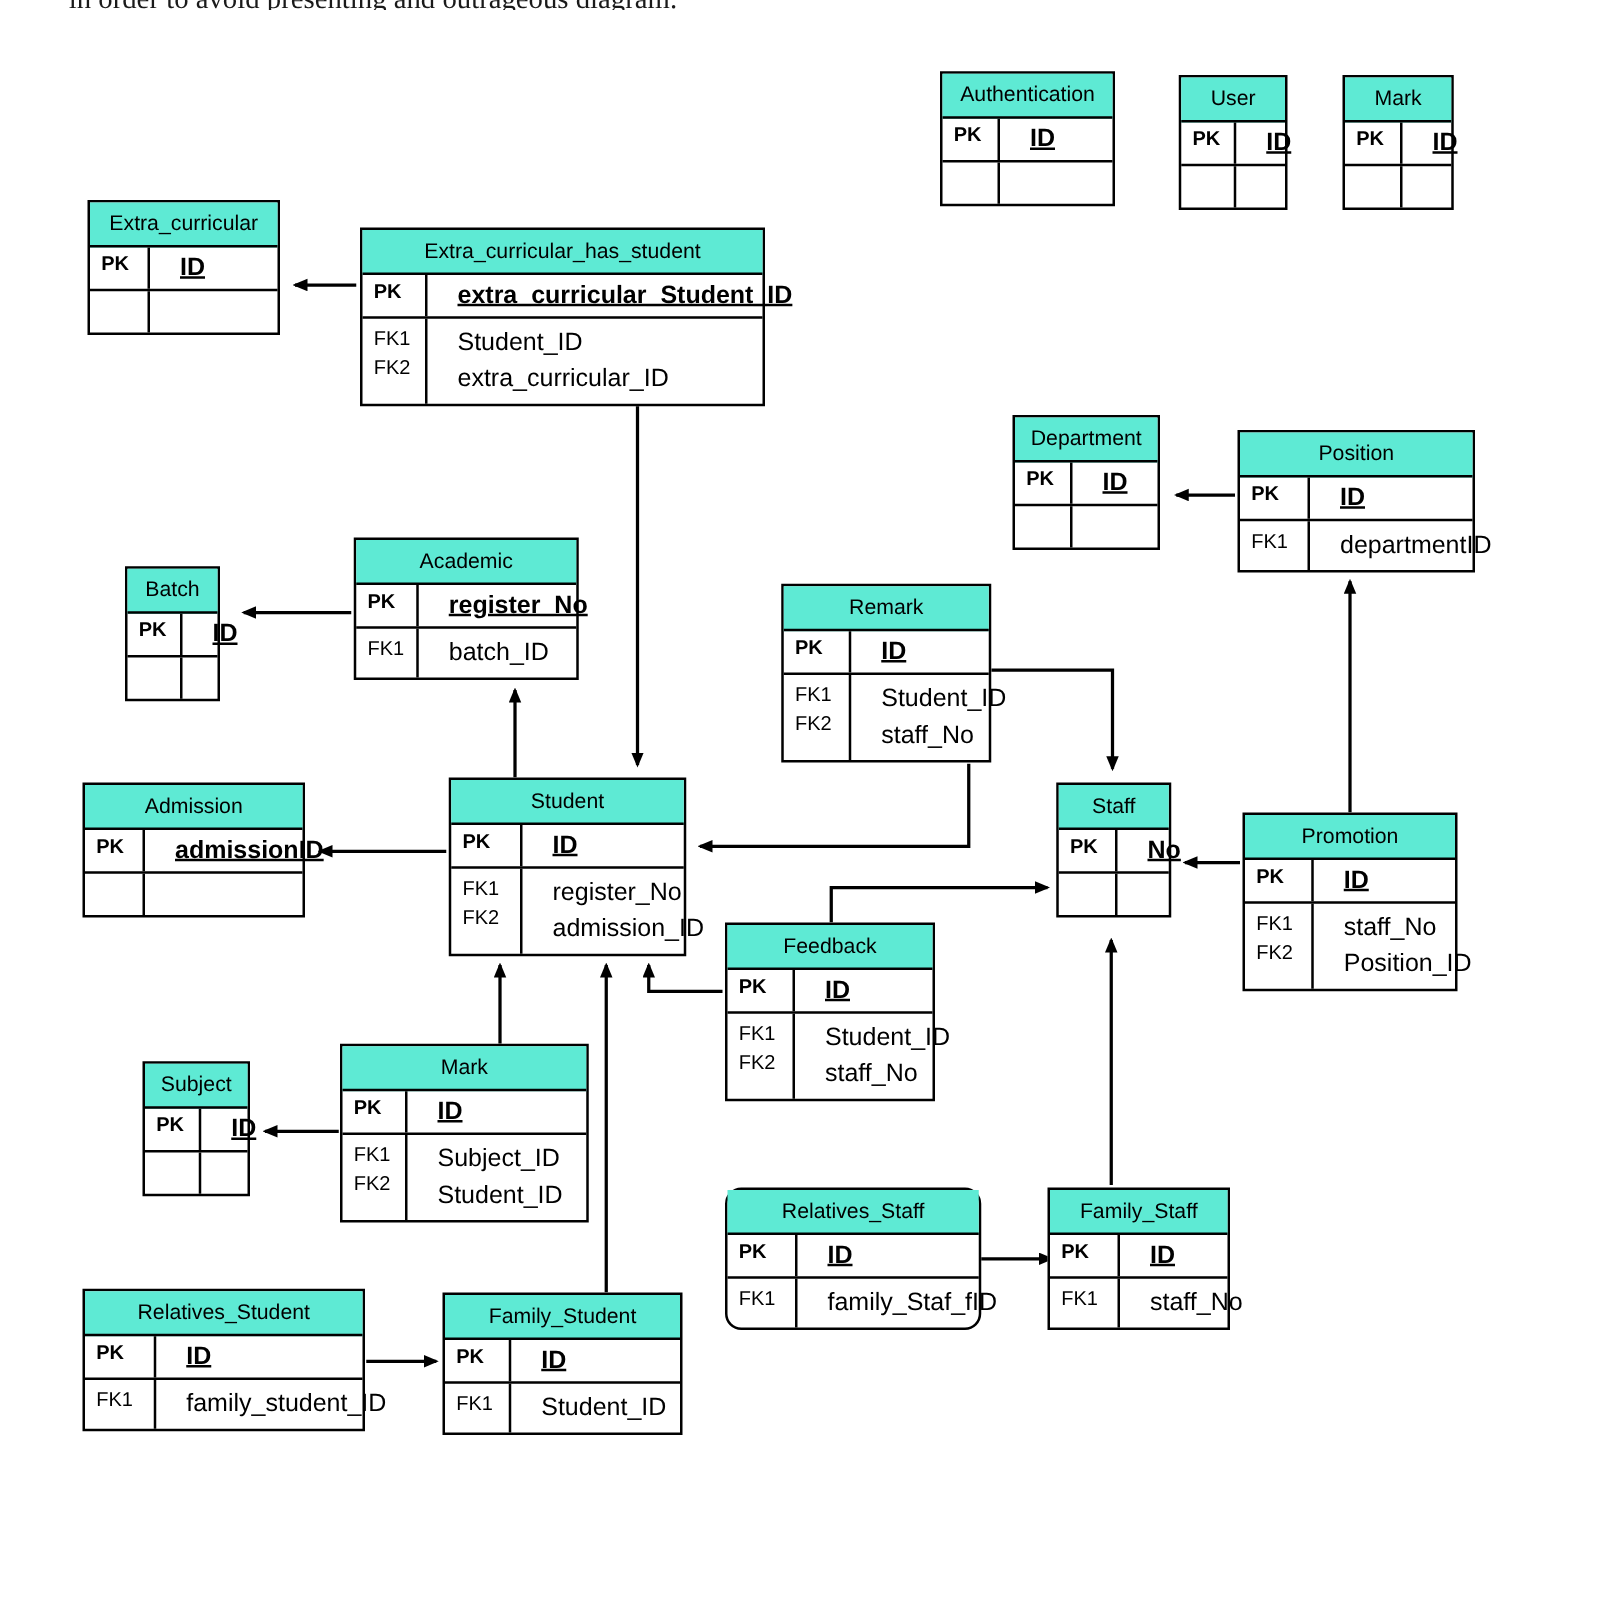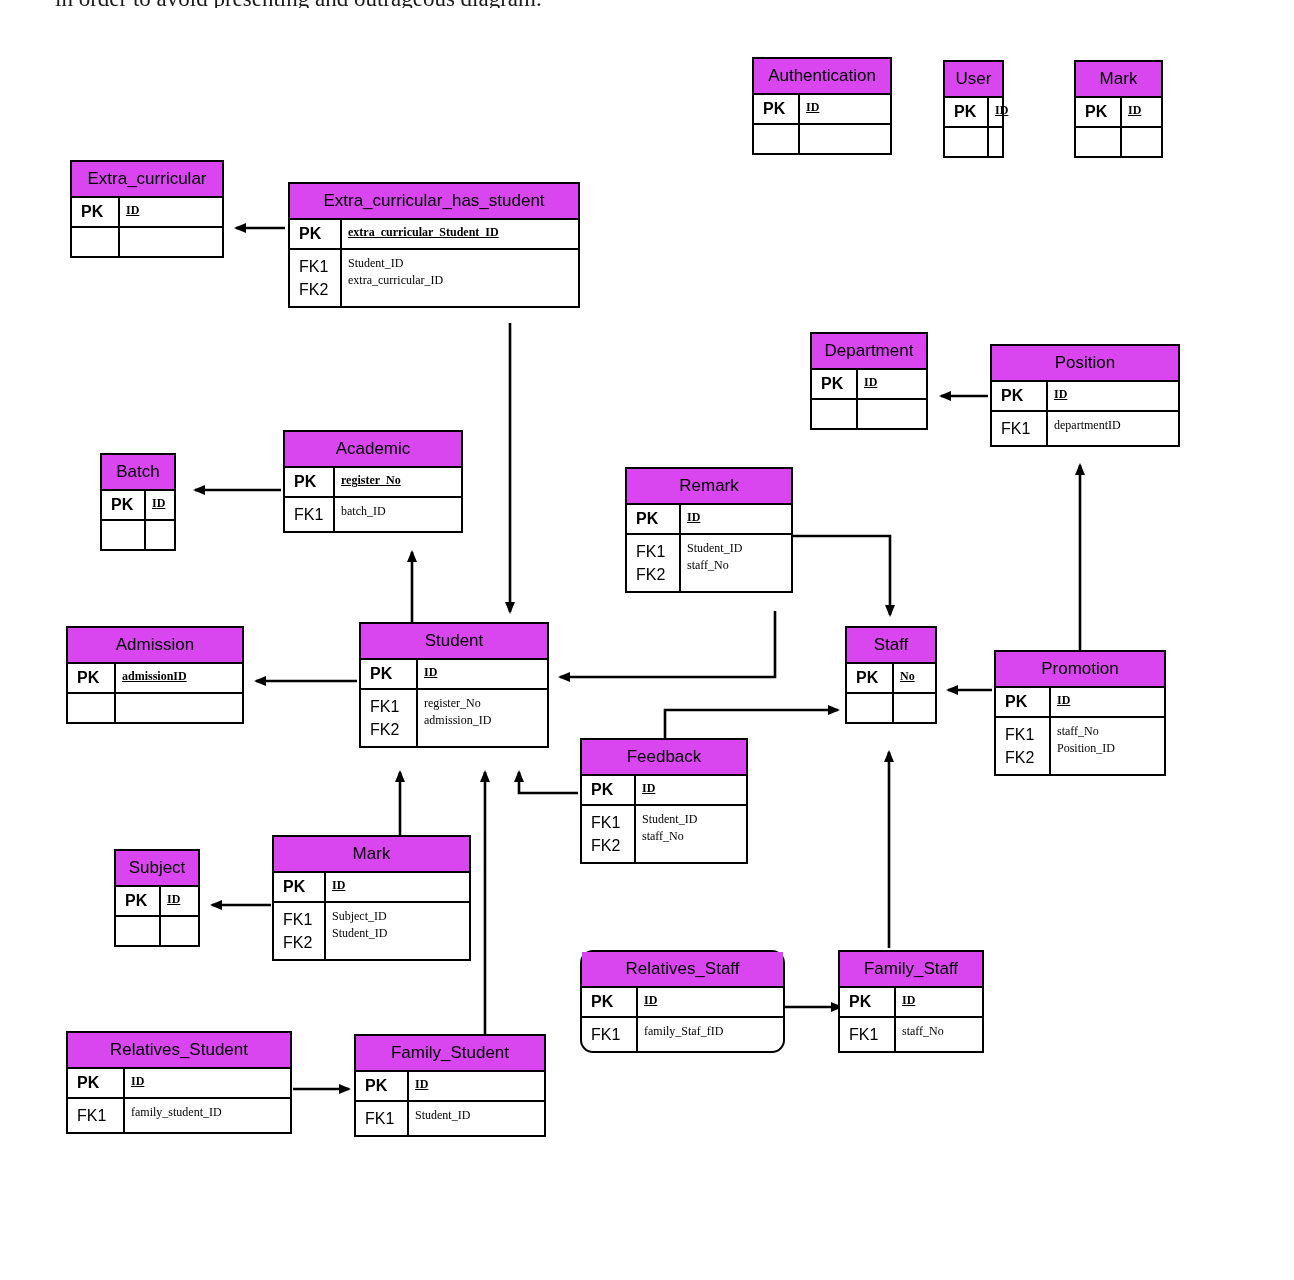--- a/index.html
+++ b/index.html
@@ -39,21 +39,21 @@
     overflow: hidden;
     height: 22px;
   }
   .entity {
     position: absolute;
     border: 2px solid #000000;
     background: #ffffff;
     box-sizing: border-box;
   }
   .ent-title {
-    background: #d946ef;
+    background: #5eead4;
     border-bottom: 2px solid #000000;
     text-align: center;
     font-size: 17px;
     line-height: 1;
     padding: 8px 4px 9px 4px;
     box-sizing: border-box;
     white-space: nowrap;
   }
   .ent-section {
     display: table;
@@ -71,26 +71,25 @@
     display: table-cell;
     border-right: 2px solid #000000;
     font-size: 16px;
     padding: 5px 8px 5px 9px;
     vertical-align: top;
     white-space: nowrap;
     box-sizing: border-box;
   }
   .cell-val {
     display: table-cell;
-    font-size: 12px;
-    padding: 5px 8px 5px 6px;
+    font-size: 20px;
+    padding: 5px 8px 5px 24px;
     vertical-align: top;
     white-space: nowrap;
     box-sizing: border-box;
-    font-family: Liberation Serif, serif;
   }
   .pk .cell-key { font-weight: bold; }
   .pk .cell-val { font-weight: bold; text-decoration: underline; }
   .empty .cell-key, .empty .cell-val { height: 24px; }
   .fk-block .cell-key, .fk-block .cell-val { line-height: 1.45; }
 </style>
 </head>
 <body>
 
 <div id="canvas">
@@ -152,21 +151,21 @@
       </div>
     </div>
     <div class="ent-section">
       <div class="ent-row empty">
         <div class="cell-key" style="width:46px">&nbsp;</div>
         <div class="cell-val">&nbsp;</div>
       </div>
     </div>
   </div>
 
-  <div class="entity" style="left:943px; top:60px; width:61px;">
+  <div class="entity" style="left:943px; top:60px; width:87px;">
     <div class="ent-title">User</div>
     <div class="ent-section">
       <div class="ent-row pk">
         <div class="cell-key" style="width:44px">PK</div>
         <div class="cell-val">ID</div>
       </div>
     </div>
     <div class="ent-section">
       <div class="ent-row empty">
         <div class="cell-key" style="width:44px">&nbsp;</div>
@@ -200,21 +199,21 @@
       </div>
     </div>
     <div class="ent-section">
       <div class="ent-row empty">
         <div class="cell-key" style="width:48px">&nbsp;</div>
         <div class="cell-val">&nbsp;</div>
       </div>
     </div>
   </div>
 
-  <div class="entity" style="left:288px; top:182px; width:292px;">
+  <div class="entity" style="left:288px; top:182px; width:324px;">
     <div class="ent-title">Extra_curricular_has_student</div>
     <div class="ent-section">
       <div class="ent-row pk">
         <div class="cell-key" style="width:52px">PK</div>
         <div class="cell-val">extra_curricular_Student_ID</div>
       </div>
     </div>
     <div class="ent-section">
       <div class="ent-row fk-block">
         <div class="cell-key" style="width:52px; white-space:pre;">FK1

